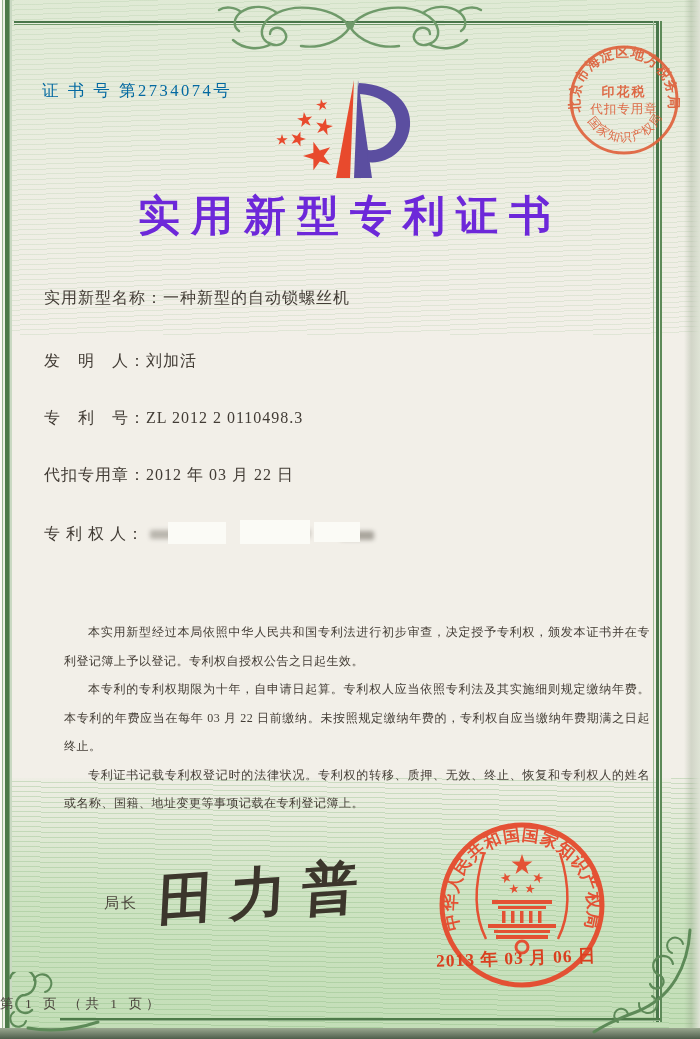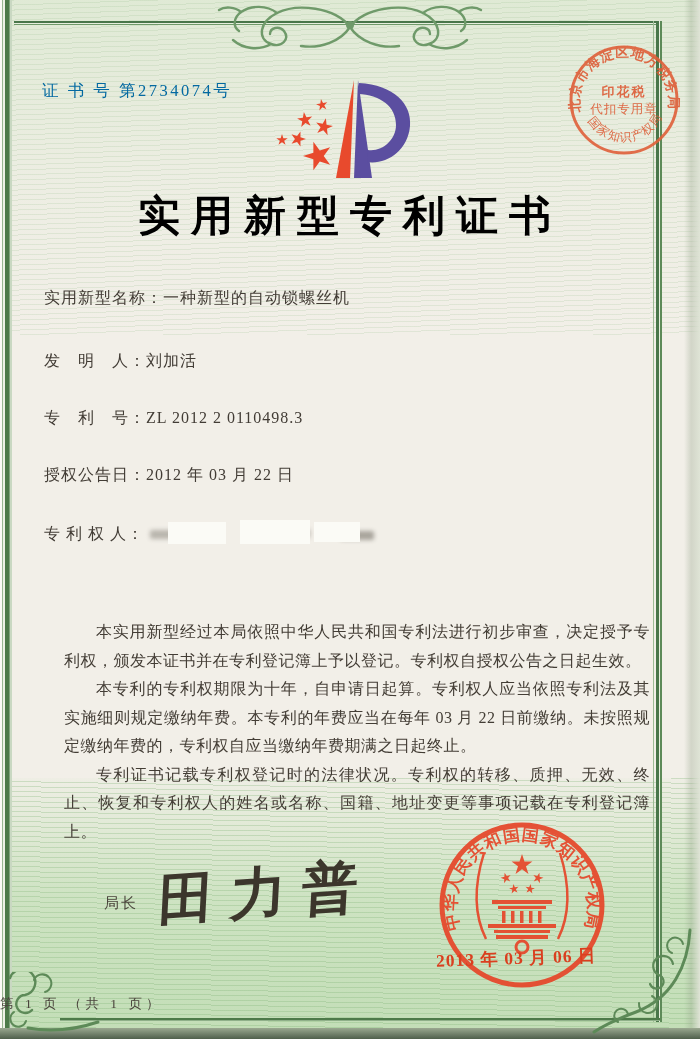--- a/index.html
+++ b/index.html
@@ -33,37 +33,37 @@
 
   .orn-top{left:185px;top:1px;width:330px;height:52px;}
   .orn-br{left:588px;top:926px;width:110px;height:110px;}
   .orn-bl{left:4px;top:972px;width:96px;height:64px;}
 
   .cert-no{left:42px;top:80px;font-size:16.5px;letter-spacing:2.5px;color:#0369a1;}
   .logo{left:272px;top:76px;width:148px;height:108px;}
   .tax-stamp{left:564px;top:40px;width:120px;height:120px;opacity:.9;}
 
   .title{left:0;top:188px;width:700px;text-align:center;font-size:42px;font-weight:bold;
-         letter-spacing:11px;color:#000000;}
+         letter-spacing:11px;color:#6d28d9;}
 
   .field{left:44px;width:600px;font-size:16px;letter-spacing:1px;color:#423c35;white-space:nowrap;}
   .f-label{color:#423c35;}
   .f-value{color:#423c35;}
 
   .redaction{position:relative;display:inline-block;width:235px;height:22px;vertical-align:-5px;}
   .redaction .sm{position:absolute;background:#b9b6ae;filter:blur(2px);height:9px;border-radius:2px;}
   .redaction .s1{left:6px;top:8px;width:60px;}
   .redaction .s2{left:120px;top:7px;width:46px;}
   .redaction .s3{left:196px;top:9px;width:34px;background:#a8a49c;}
   .redaction .wb{position:absolute;background:#fbfbf6;}
   .redaction .w1{left:24px;top:0;width:58px;height:22px;}
   .redaction .w2{left:96px;top:-2px;width:70px;height:24px;}
   .redaction .w3{left:170px;top:0;width:46px;height:20px;}
 
-  .body-text{left:64px;top:618px;width:586px;font-size:16px;line-height:28.5px;
+  .body-text{left:64px;top:618px;width:586px;font-size:12px;line-height:28.5px;
              text-align:justify;color:#433d35;letter-spacing:.5px;}
   .body-text p{margin:0;text-indent:2em;}
 
   .sig-label{left:104px;top:894px;font-size:15px;color:#4a453c;letter-spacing:2px;}
   .sig-name{left:158px;top:856px;font-size:56px;font-weight:bold;color:#3c362c;
             letter-spacing:16px;transform:rotate(-4deg) skewX(-7deg);white-space:nowrap;}
 
   .seal{left:422px;top:805px;width:200px;height:200px;opacity:.93;}
   .seal-date{left:436px;top:946px;font-size:17.5px;font-weight:bold;color:#da3f1f;
              letter-spacing:1px;transform:rotate(-2deg);white-space:nowrap;}
@@ -159,21 +159,21 @@
   <div class="abs field" style="top:288px">
     <span class="f-label">实用新型名称：</span><span class="f-value">一种新型的自动锁螺丝机</span>
   </div>
   <div class="abs field" style="top:351px">
     <span class="f-label">发　明　人：</span><span class="f-value">刘加活</span>
   </div>
   <div class="abs field" style="top:408px">
     <span class="f-label">专　利　号：</span><span class="f-value">ZL 2012 2 0110498.3</span>
   </div>
   <div class="abs field" style="top:465px">
-    <span class="f-label">授权公告日：</span><span class="f-value">2012 年 03 月 22 日</span>
+    <span class="f-label">代扣专用章：</span><span class="f-value">2012 年 03 月 22 日</span>
   </div>
   <div class="abs field" style="top:522px">
     <span class="f-label">专 利 权 人：</span><span class="f-value"></span><span class="redaction"><i class="sm s1"></i><i class="sm s2"></i><i class="sm s3"></i><b class="wb w1"></b><b class="wb w2"></b><b class="wb w3"></b></span>
   </div>
 
   <div class="abs body-text">
     <p>本实用新型经过本局依照中华人民共和国专利法进行初步审查，决定授予专利权，颁发本证书并在专利登记簿上予以登记。专利权自授权公告之日起生效。</p>
     <p>本专利的专利权期限为十年，自申请日起算。专利权人应当依照专利法及其实施细则规定缴纳年费。本专利的年费应当在每年 03 月 22 日前缴纳。未按照规定缴纳年费的，专利权自应当缴纳年费期满之日起终止。</p>
     <p>专利证书记载专利权登记时的法律状况。专利权的转移、质押、无效、终止、恢复和专利权人的姓名或名称、国籍、地址变更等事项记载在专利登记簿上。</p>
   </div>

